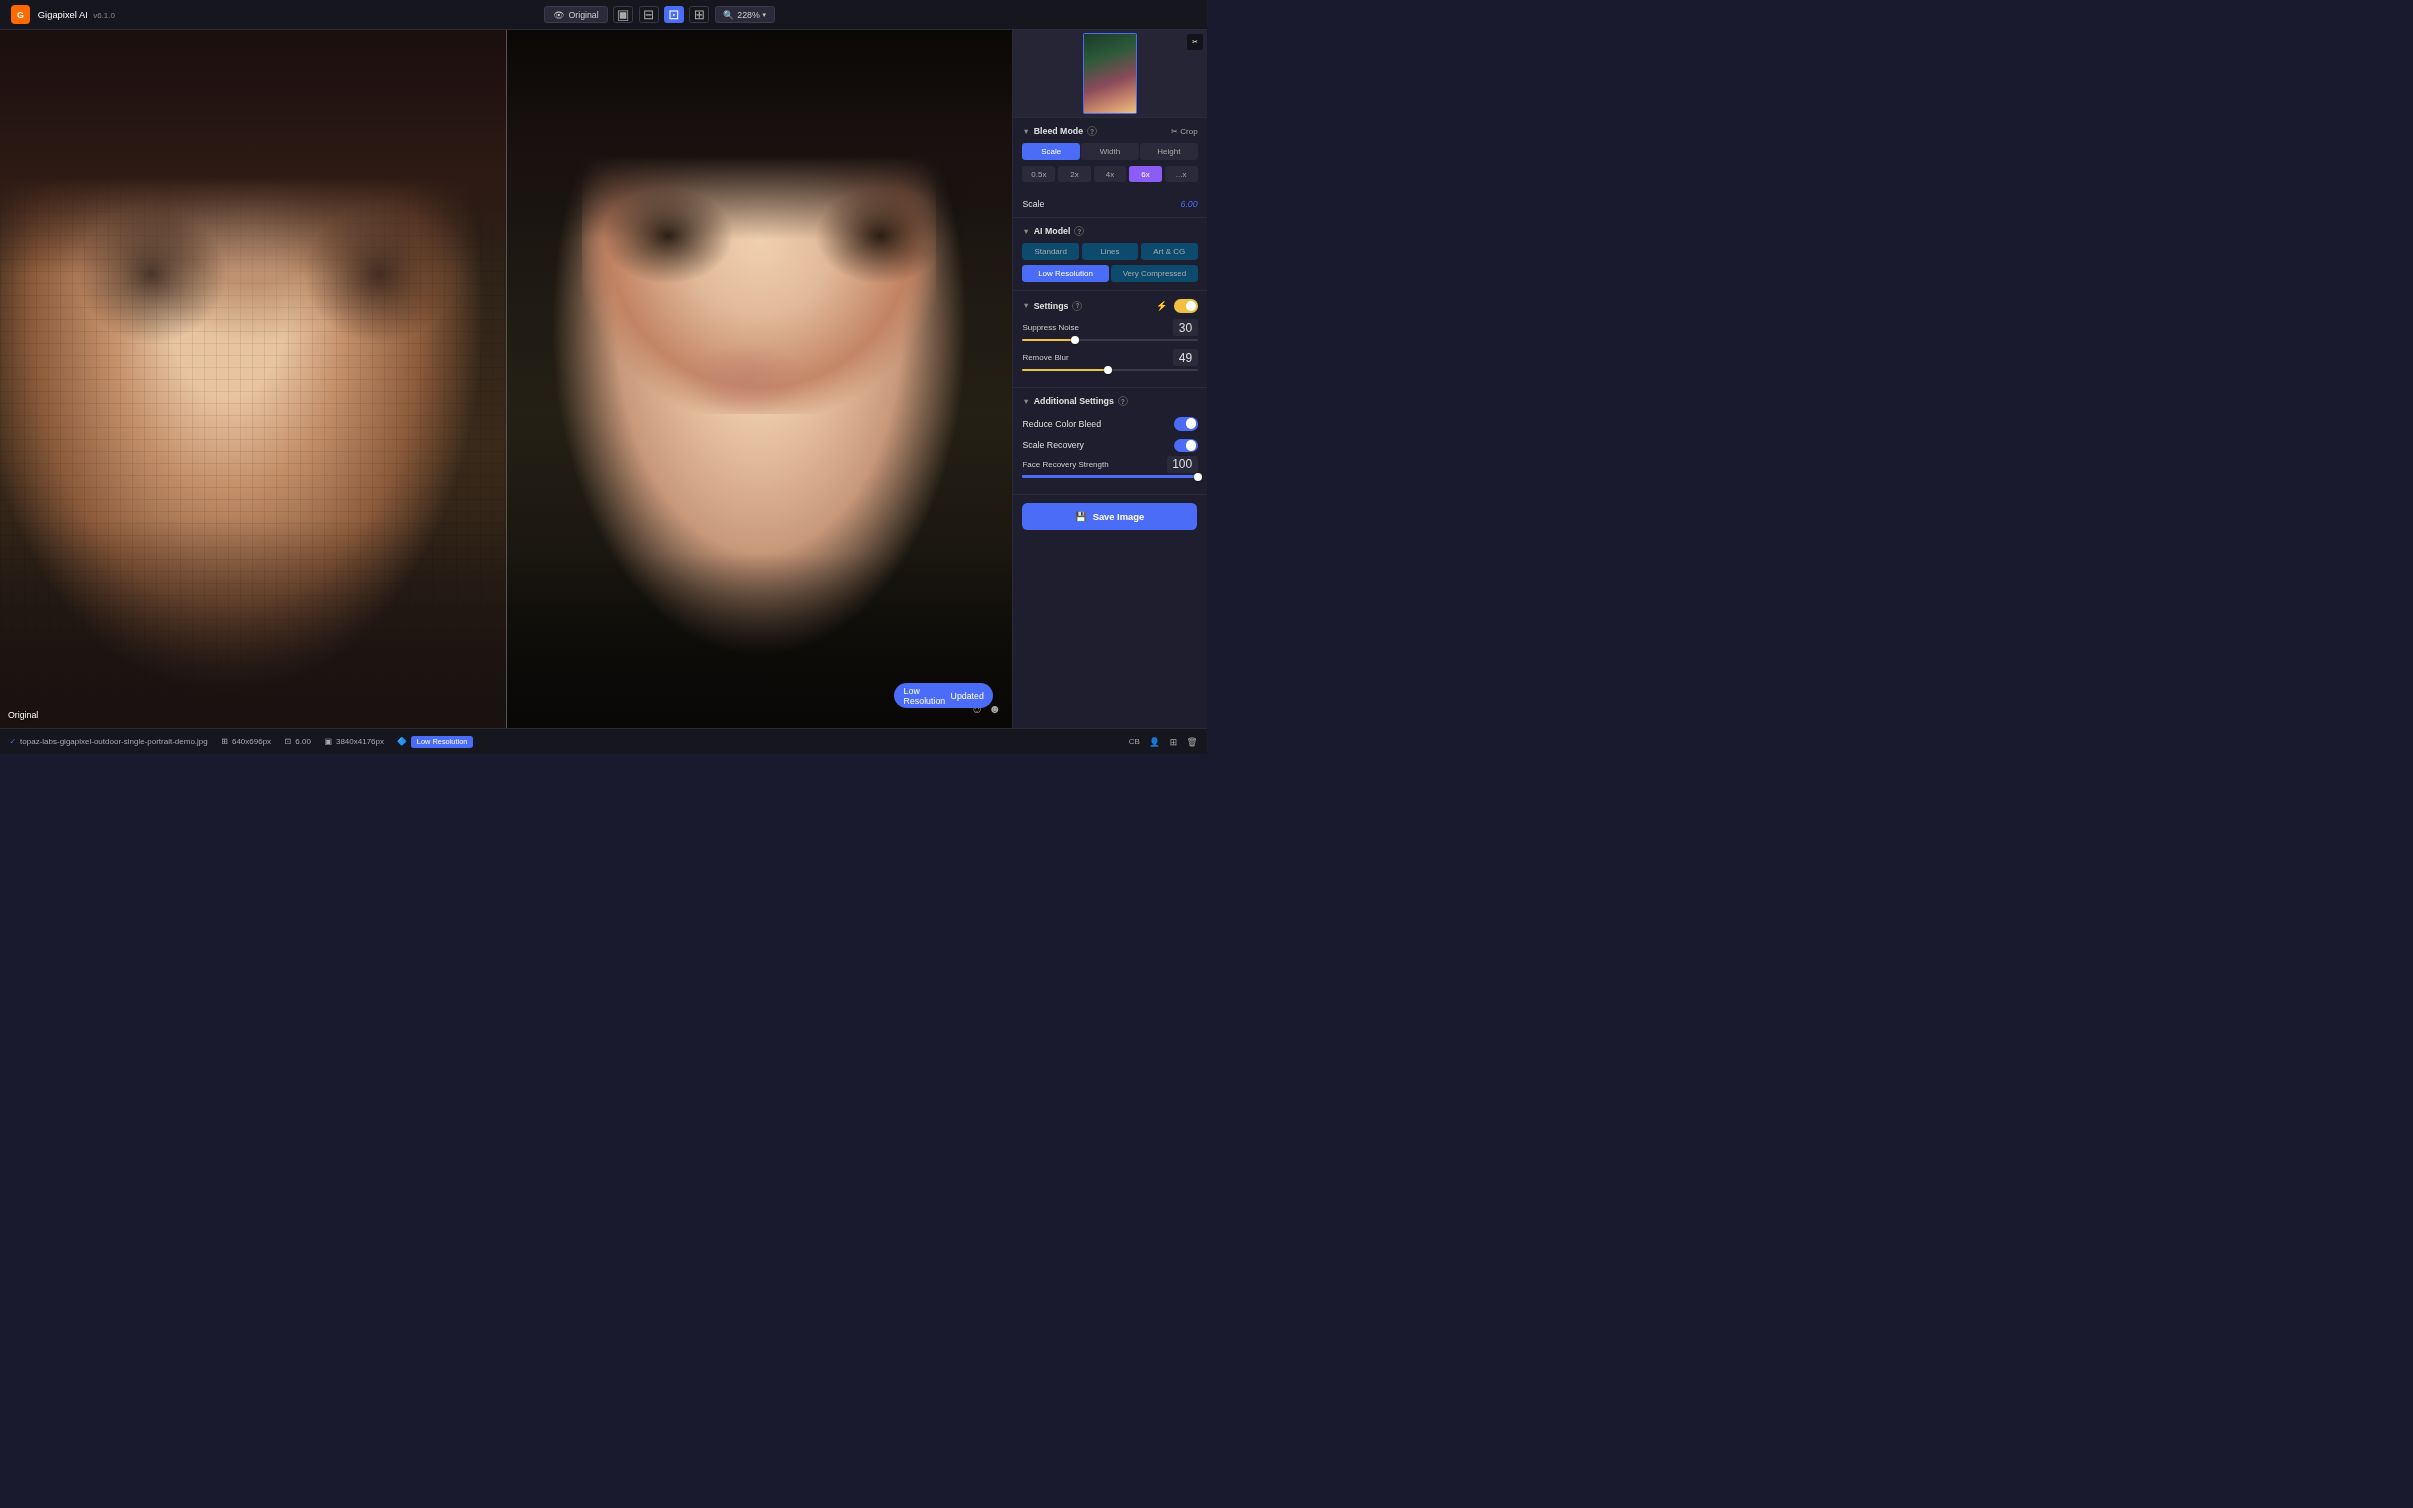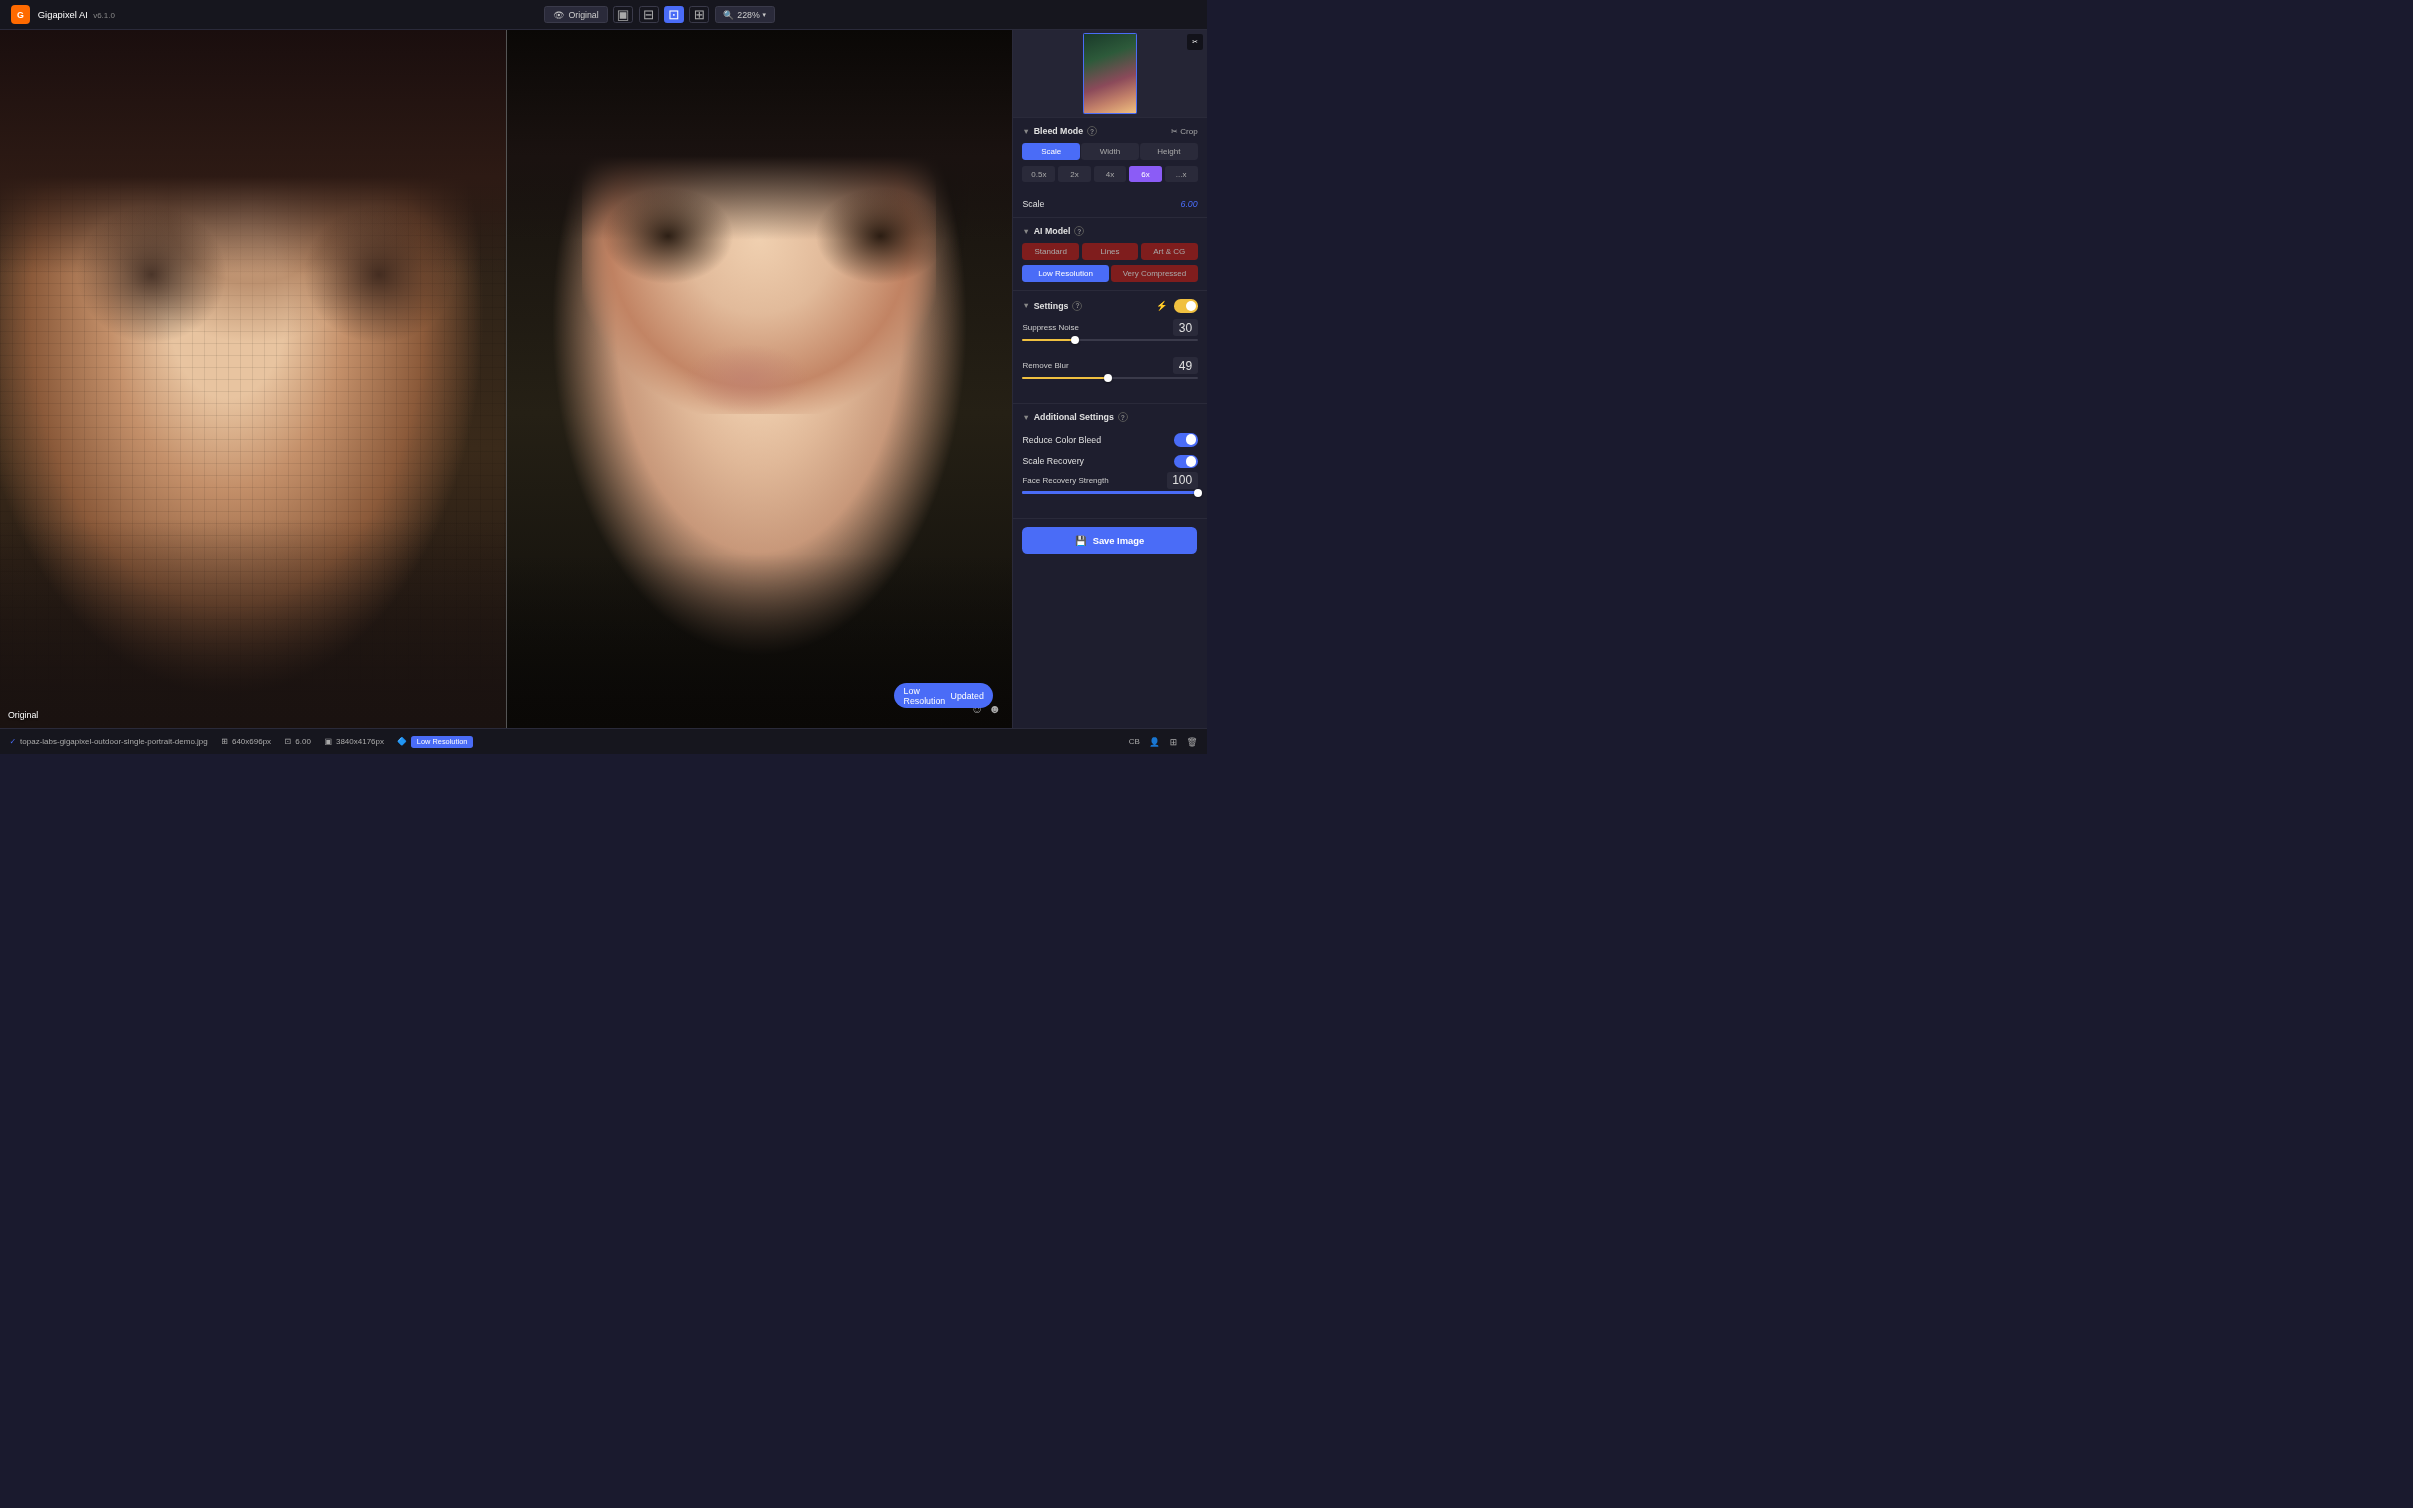--- a/index.html
+++ b/index.html
@@ -248,39 +248,39 @@
 
     
     .model-group {
       display: flex;
       gap: 2.7px;
       margin-bottom: 5.4px;
     }
     .model-btn {
       flex: 1;
       padding: 4px 1.3px;
-      background: #7f1d1d;
+      background: #0c4a6e;
       border: none;
       border-radius: 3.4px;
       color: #aaa;
       font-size: 8px;
       cursor: pointer;
     }
     .model-btn.active {
       background: #4a6cf7;
       color: white;
     }
     .model-row2 {
       display: flex;
       gap: 2.7px;
     }
 
     
     .slider-row {
-      margin-bottom: 16px;
+      margin-bottom: 8px;
     }
     .slider-label-row {
       display: flex;
       justify-content: space-between;
       align-items: center;
       margin-bottom: 2.7px;
     }
     .slider-label {
       color: #ccc;
       font-size: 8px;

